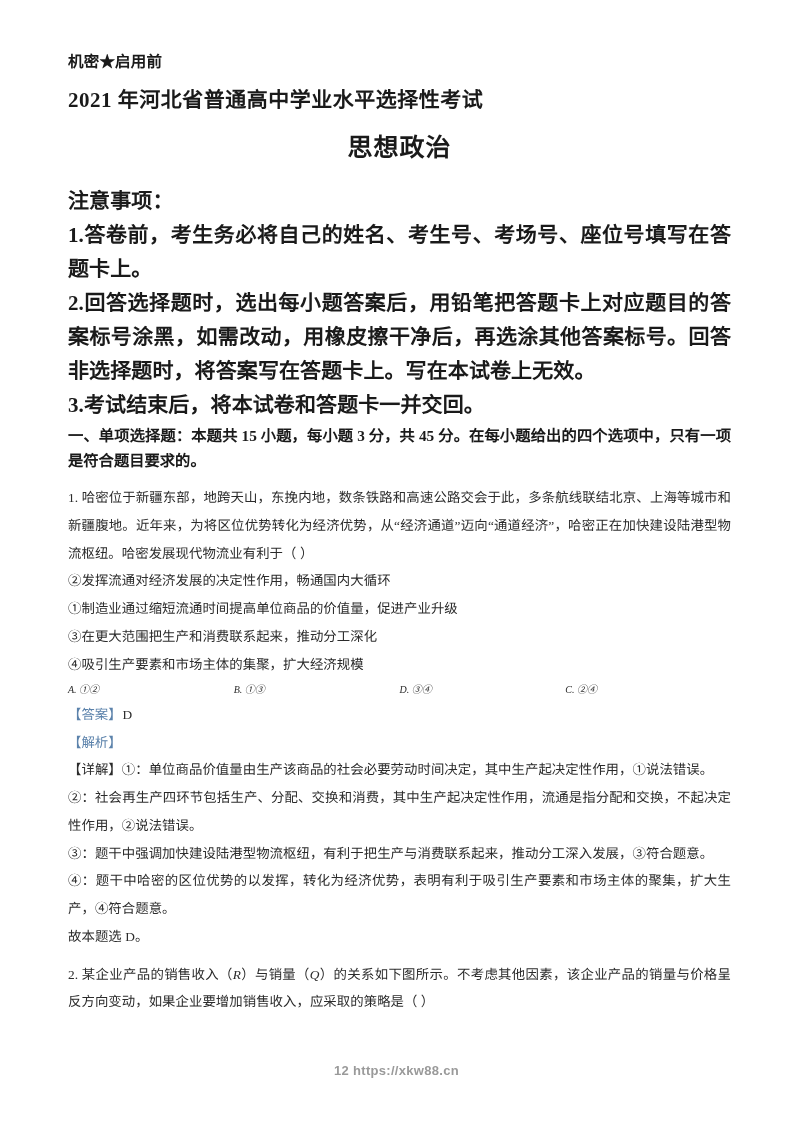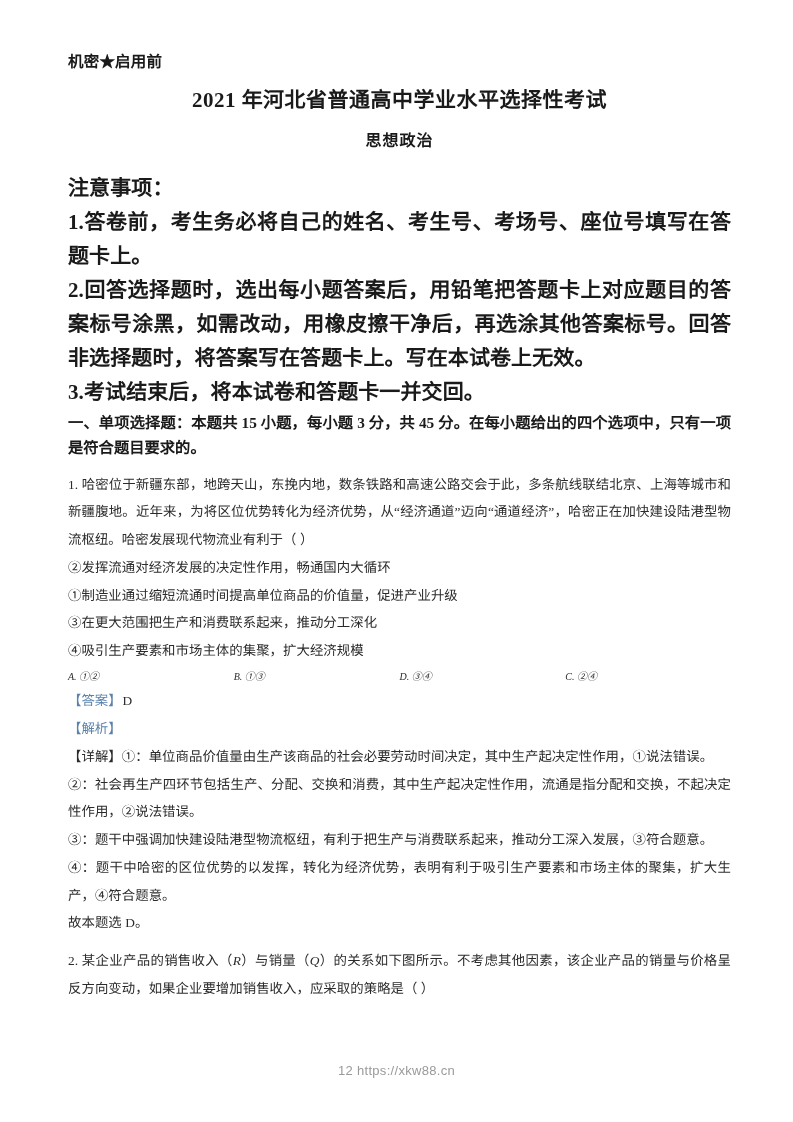--- a/index.html
+++ b/index.html
@@ -28,31 +28,30 @@
 
   
   .secrecy {
     font-size: 15.5px;
     font-weight: bold;
     letter-spacing: 0.2px;
     margin: 0 0 14px 0;
     line-height: 1.25;
   }
   .doc-title {
-    text-align: center;
     font-size: 21px;
     font-weight: bold;
     letter-spacing: 0.5px;
     margin: 6px 0 0 0;
     line-height: 1.5;
     font-family: Liberation Serif, serif;
   }
   .doc-subject {
     text-align: center;
-    font-size: 16px;
+    font-size: 25px;
     font-weight: bold;
     letter-spacing: 1px;
     margin: 12px 0 0 0;
     line-height: 1.5;
   }
 
   
   .notice {
     margin-top: 18px;
   }
@@ -137,20 +136,21 @@
   .footer {
     position: absolute;
     left: 0;
     top: 1063px;
     width: 793px;
     text-align: center;
     font-family: "Liberation Sans", "DejaVu Sans", sans-serif;
     font-size: 13px;
     color: #9a9a9a;
     letter-spacing: 0.3px;
+    font-weight: bold;
   }
 </style>
 </head>
 <body>
 
 <div class="page">
 
   <p class="secrecy">机密★启用前</p>
 
   <h1 class="doc-title">2021 年河北省普通高中学业水平选择性考试</h1>

